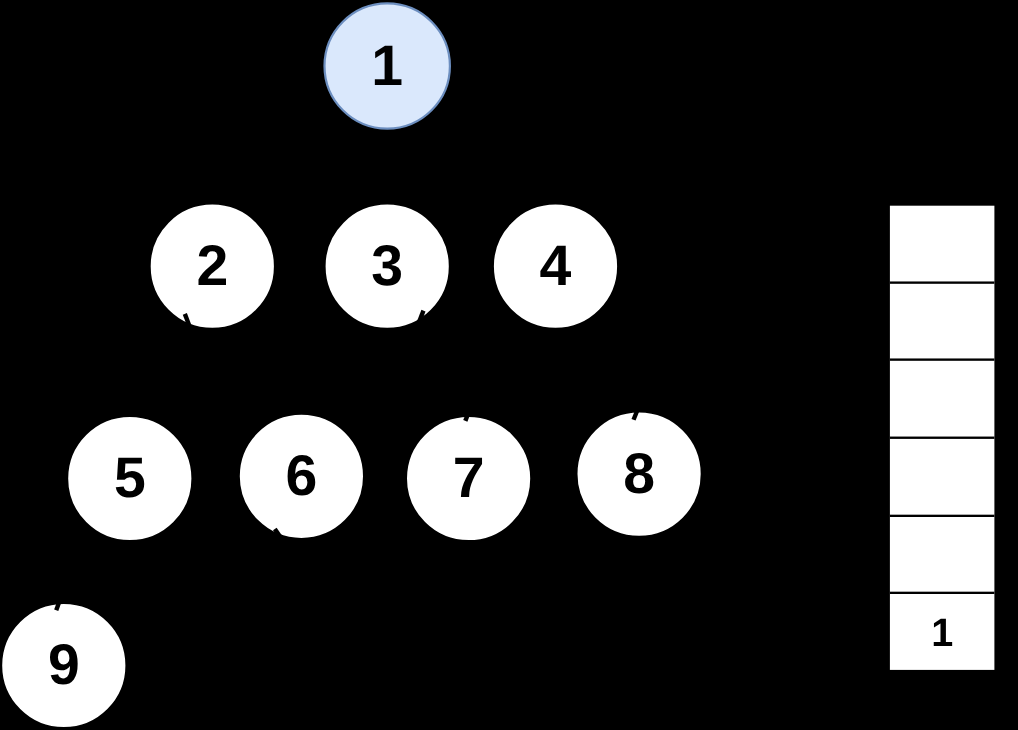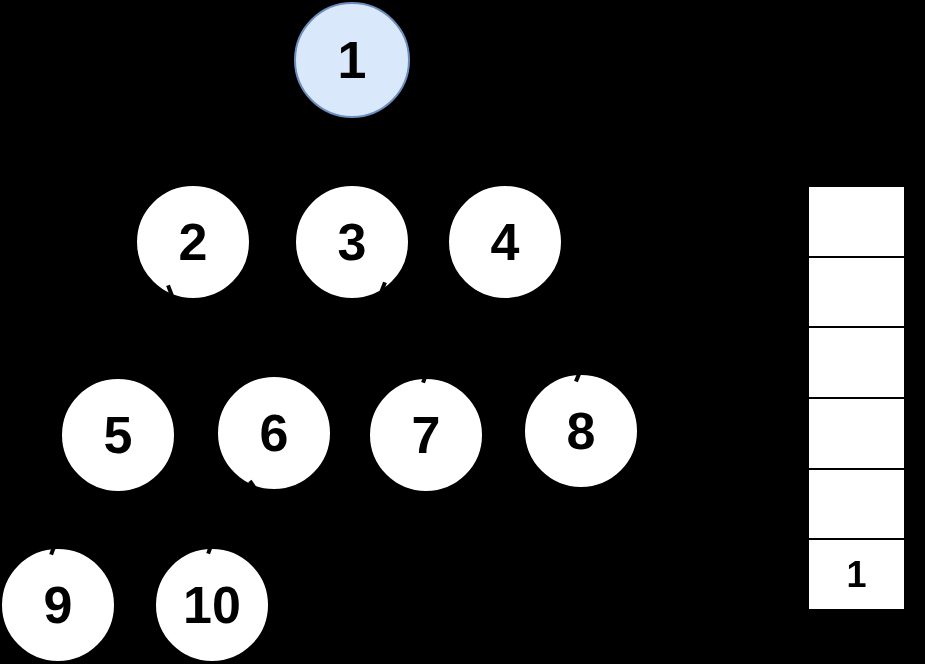--- a/index.html
+++ b/index.html
@@ -120,23 +120,20 @@
   </div>
   <div class="node n7">
     <span>7</span>
   </div>
   <div class="node n8">
     <span>8</span>
   </div>
   <div class="node n9">
     <span>9</span>
   </div>
-  <div class="node n10">
-    <span>10</span>
-  </div>
 
   <div class="mark m25"></div>
   <div class="mark m37"></div>
   <div class="mark m69"></div>
   <div class="mark m7t"></div>
   <div class="mark m8t"></div>
   <div class="mark m9t"></div>
   <div class="mark m10t"></div>
 
   <div class="stack">

